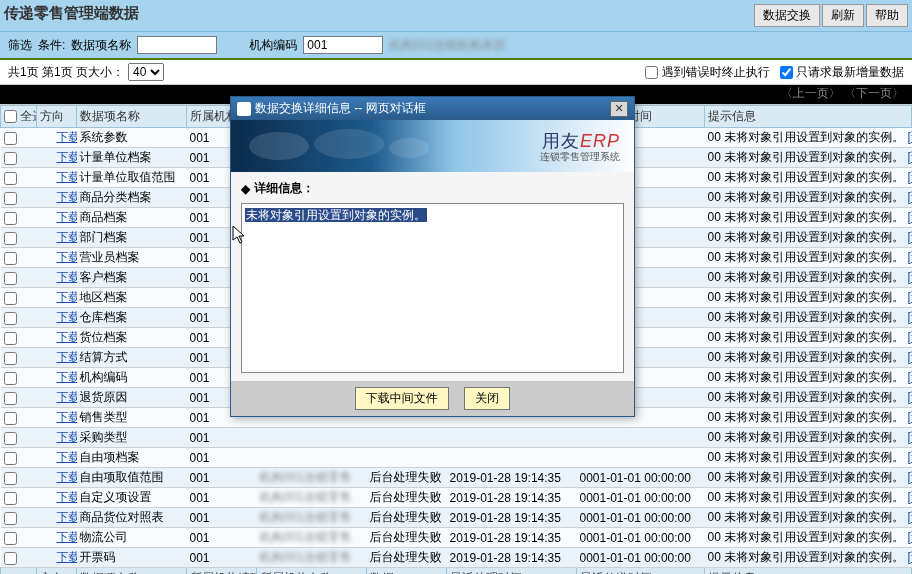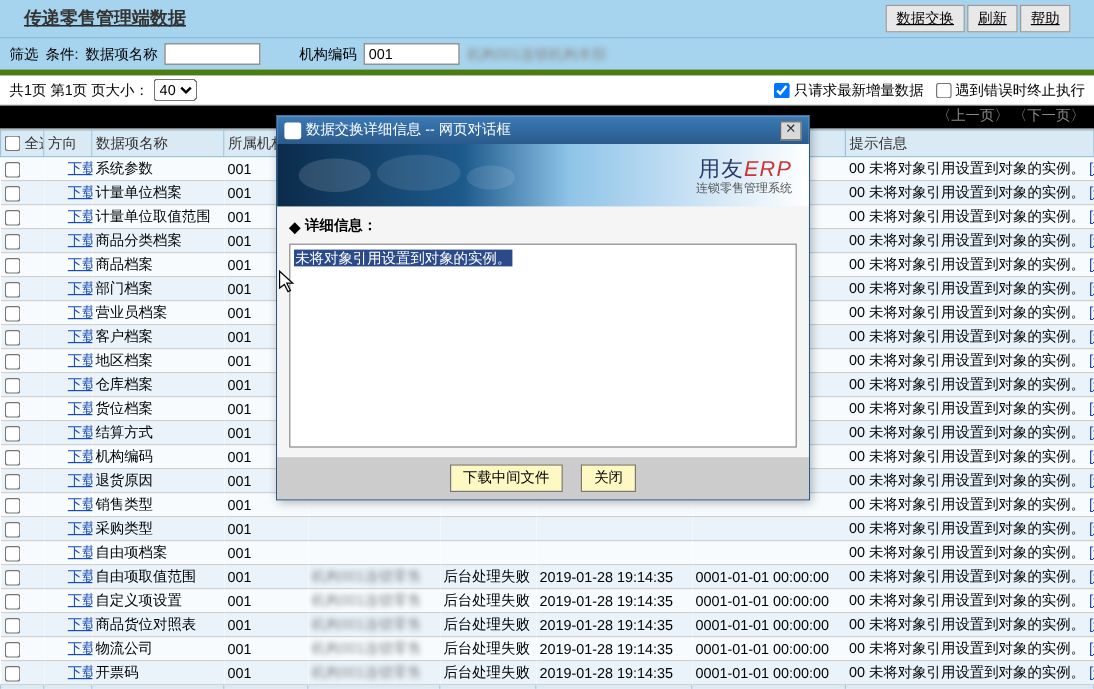--- a/index.html
+++ b/index.html
@@ -1,37 +1,37 @@
 <!DOCTYPE html>
 <html><head>
 <meta charset="utf-8">
 <style>
 * { box-sizing: border-box; margin: 0; padding: 0; }
 body { font-family: "SimSun","宋体",sans-serif; font-size: 12px; background: #a6d3ed; width: 912px; height: 574px; overflow: hidden; position: relative; }
-.header { background: #a6d3ed; padding: 4px 20px; display: flex; justify-content: space-between; align-items: center; border-bottom: 1px solid #7ab8dc; text-decoration: underline; }
+.header { background: #a6d3ed; padding: 4px 4px; display: flex; justify-content: space-between; align-items: flex-start; border-bottom: 1px solid #7ab8dc; }
 .header h1 { font-size: 15px; font-weight: bold; color: #333; }
 .header-btns { display: flex; gap: 2px; }
 .header-btns button { font-size: 12px; padding: 2px 8px; background: #e8e8e8; border: 1px solid #999; cursor: pointer; }
-.filterbar { background: #a6d3ed; padding: 4px 8px; display: flex; align-items: center; gap: 6px; border-bottom: 5px solid #4d7c0f; }
+.filterbar { background: #a6d3ed; padding: 4px 8px; display: flex; align-items: center; gap: 6px; border-bottom: 2px solid #4d7c0f; }
 .filterbar input[type=text] { border: 1px solid #7a7a7a; font-size: 12px; padding: 1px 3px; height: 18px; background: #fff; }
 .pagebar { background: #fff; padding: 3px 8px; display: flex; align-items: center; gap: 4px; border-bottom: 1px solid #ccc; }
 .pagebar select { font-size: 12px; }
 .pagebar .right { margin-left: auto; display: flex; align-items: center; gap: 10px; }
 .table-wrap { background: #fff; height: calc(100% - 78px); overflow: hidden; }
 table { border-collapse: collapse; width: 100%; table-layout: fixed; }
 th { background: #d9eaf5; border: 1px solid #9cc3db; font-size: 12px; font-weight: normal; padding: 2px 3px; text-align: left; color: #333; white-space: nowrap; overflow: hidden; }
 td { border-bottom: 1px solid #d0d0d0; font-size: 12px; padding: 1px 3px; background: #f7fbfd; white-space: nowrap; overflow: hidden; }
 tr.alt td { background: #eaf3fa; }
 a.dl { color: #1a4db3; text-decoration: underline; margin-left: 17px; }
 a.detail { color: #1a4db3; text-decoration: underline; }
 .blur { color: transparent; text-shadow: 0 0 4px #888; user-select: none; }
 input[type=checkbox] { vertical-align: middle; }
 
 
-.modal { position: absolute; left: 230px; top: 96px; width: 445px; background: #f0f0f0; border: 1px solid #2a5a8a; box-shadow: 2px 2px 8px rgba(0,0,0,0.3); }
+.modal { position: absolute; left: 230px; top: 96px; width: 405px; background: #f0f0f0; border: 1px solid #2a5a8a; box-shadow: 2px 2px 8px rgba(0,0,0,0.3); }
 .modal-title { background: linear-gradient(#3a7ab8,#2a5a8a); color: #fff; font-size: 12px; padding: 3px 6px; display: flex; justify-content: space-between; align-items: center; }
 .modal-title .icon { display: inline-block; width: 14px; height: 14px; background: #fff; border-radius: 2px; margin-right: 4px; vertical-align: middle; }
 .modal-close { background: #d9d9d9; border: 1px solid #666; width: 18px; height: 16px; font-size: 11px; line-height: 12px; text-align: center; cursor: pointer; color: #333; }
 .modal-banner { height: 52px; background: linear-gradient(90deg,#0b2b4a 0%,#1d5a8c 35%,#8fc4e8 55%,#fff 100%); position: relative; color: #fff; overflow: hidden; }
 .modal-banner .erp { position: absolute; right: 14px; top: 9px; color: #2a3a6a; font-weight: normal; font-size: 18px; letter-spacing: 1px; }
 .modal-banner .sub { position: absolute; right: 14px; top: 30px; color: #555; font-size: 10px; }
 .modal-banner .worldmap { position:absolute; left:8px; top:6px; width:200px; height:40px; opacity:.35; }
 .modal-body { padding: 8px 10px; background: #f5f5f5; }
 .modal-body .label { font-size: 12px; font-weight: bold; margin-bottom: 6px; display: flex; align-items: center; }
 .modal-body .label::before { content: "◆"; margin-right: 4px; }
@@ -61,22 +61,22 @@
   <span style="width:20px"></span>
   <span>机构编码</span>
   <input type="text" style="width: 80px;" value="001">
   <span class="blur">机构001连锁机构本部</span>
 </div>
 
 <div class="pagebar">
   <span>共1页  第1页  页大小：</span>
   <select><option>40</option></select>
   <div class="right">
+    <label><input type="checkbox" style=""> <span>遇到错误时终止执行</span></label>
     <label><input type="checkbox" checked="" style=""> <span>只请求最新增量数据</span></label>
-    <label><input type="checkbox" style=""> <span>遇到错误时终止执行</span></label>
   </div>
 </div>
 <div style="background:#000000;text-align:right;padding:0 8px 2px 0;border-bottom:1px solid #ccc">
   <span class="navlinks" style="color:#888">〈上一页〉 〈下一页〉</span>
 </div>
 
 <div class="table-wrap">
 <table>
   <colgroup>
     <col style="width:36px">

